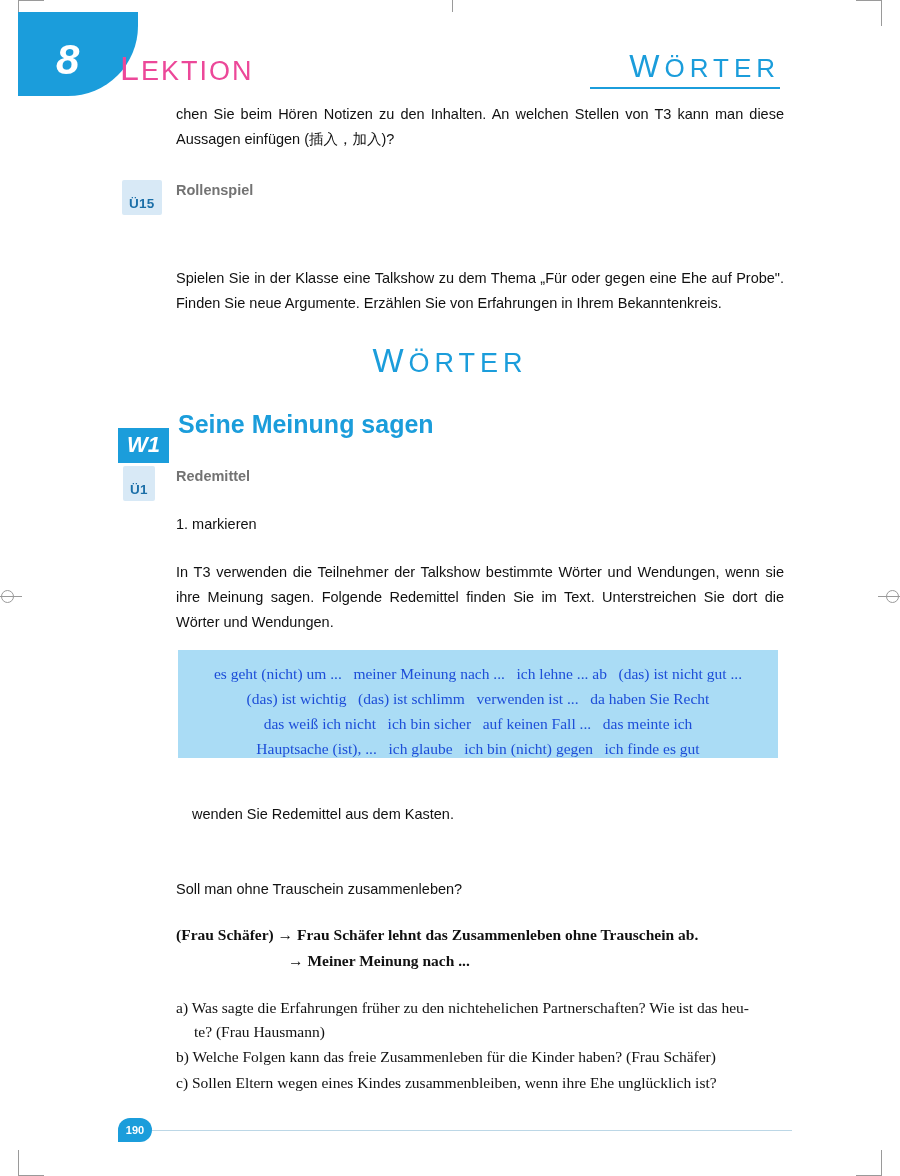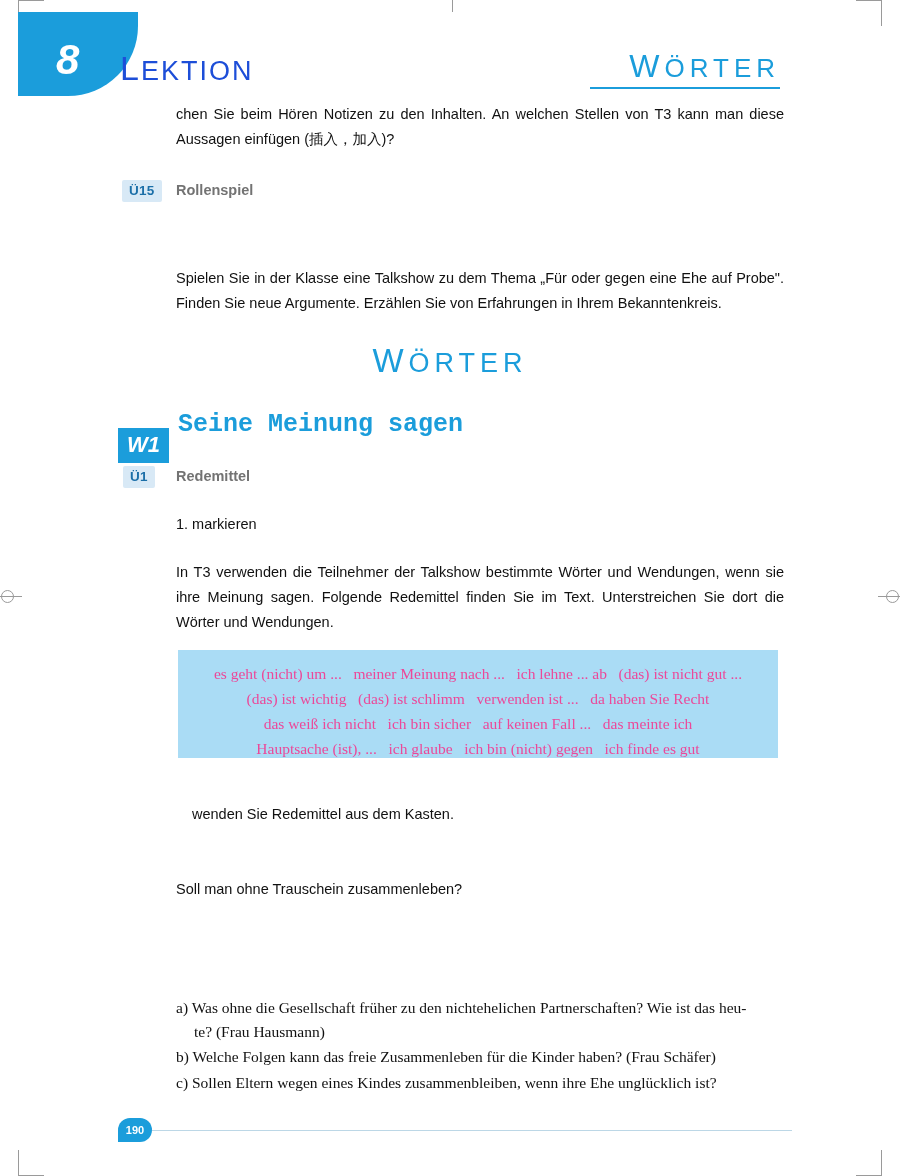--- a/index.html
+++ b/index.html
@@ -58,21 +58,21 @@
     position: absolute;
     left: 56px; top: 36px;
     font-size: 42px; font-weight: bold; color: #ffffff;
     font-style: italic;
     font-family: "Liberation Sans", sans-serif;
     letter-spacing: -1px;
   }
   .lektion-word {
     position: absolute;
     left: 120px; top: 49px;
-    font-size: 27px; color: #1d4ed8;
+    font-size: 27px; color: #ec4899;
     letter-spacing: 2px;
     font-family: "Liberation Sans", sans-serif;
   }
   .lektion-word .cap { font-size: 34px; }
   .header-right {
     position: absolute;
     right: 120px; top: 48px;
     font-size: 26px; color: #1b9ddb;
     letter-spacing: 5px;
     font-family: "Liberation Sans", sans-serif;
@@ -98,21 +98,21 @@
 
   .para-top { left: 176px; top: 102px; width: 608px; }
 
   
   .ex-tag {
     position: absolute;
     background: #d8e9f6;
     color: #1b6fa8;
     font-weight: bold;
     font-size: 13.5px;
-    padding: 3px 7px 4px 7px;
+    padding: 16px 7px 4px 7px;
     border-radius: 2px;
     letter-spacing: .3px;
   }
   .ex-title {
     position: absolute;
     font-size: 14.5px;
     font-weight: bold;
     color: #737373;
   }
 
@@ -144,21 +144,21 @@
     font-style: italic;
     letter-spacing: 0px;
     margin-top: 20px;
   }
   .w-title {
     position: absolute;
     left: 178px; top: 410px;
     font-size: 25px;
     font-weight: bold;
     color: #1b9ddb;
-    font-family: Liberation Mono, monospace;
+    font-family: Liberation Sans, sans-serif;
   }
 
   .tag-u1 { left: 123px; top: 466px; }
   .title-u1 { left: 176px; top: 468px; }
 
   .sub-1 { left: 176px; top: 512px; width: 608px; }
   .para-intro { left: 176px; top: 560px; width: 608px; }
 
   
   .blue-box {
@@ -167,21 +167,21 @@
     width: 600px; height: 108px;
     background: #aadcf5;
   }
   .blue-box-lines {
     position: absolute;
     left: 178px; top: 650px;
     width: 600px; height: 108px;
     padding: 11px 10px;
     font-family: "Liberation Serif", serif;
     font-size: 15.5px;
-    color: #ec4899;
+    color: #1d4ed8;
     text-align: center;
     line-height: 1.62;
   }
   .blue-box-lines div { white-space: pre; }
 
   .para-2 { left: 176px; top: 802px; width: 608px; }
   .para-2 .indent2 { display: block; padding-left: 16px; }
 
   .q-soll { left: 176px; top: 877px; width: 608px; }
 
@@ -283,25 +283,29 @@
     <div>das weiß ich nicht   ich bin sicher   auf keinen Fall ...   das meinte ich</div>
     <div>Hauptsache (ist), ...   ich glaube   ich bin (nicht) gegen   ich finde es gut</div>
   </div>
 
   <div class="body-text para-2">
     <span class="indent2">wenden Sie Redemittel aus dem Kasten.</span>
   </div>
 
   <div class="body-text q-soll">Soll man ohne Trauschein zusammenleben?</div>
 
+  <div class="example">
+    <div>(Frau Schäfer)  →   Frau Schäfer lehnt das Zusammenleben ohne Trauschein ab.</div>
+    <div class="row2">→   Meiner Meinung nach ...</div>
+  </div>
 
   <div class="list-abc">
     <div class="item">
       <span>a)</span>
-      <span>Was ohne die Gesellschaft früher zu den nichtehelichen Partnerschaften? Wie ist das heu-</span>
+      <span>Was sagte die Erfahrungen früher zu den nichtehelichen Partnerschaften? Wie ist das heu-</span>
       <span class="cont">te? (Frau Hausmann)</span>
     </div>
     <div class="item">
       <span>b)</span>
       <span>Welche Folgen kann das freie Zusammenleben für die Kinder haben? (Frau Schäfer)</span>
     </div>
     <div class="item">
       <span>c)</span>
       <span>Sollen Eltern wegen eines Kindes zusammenbleiben, wenn ihre Ehe unglücklich ist?</span>
     </div>

